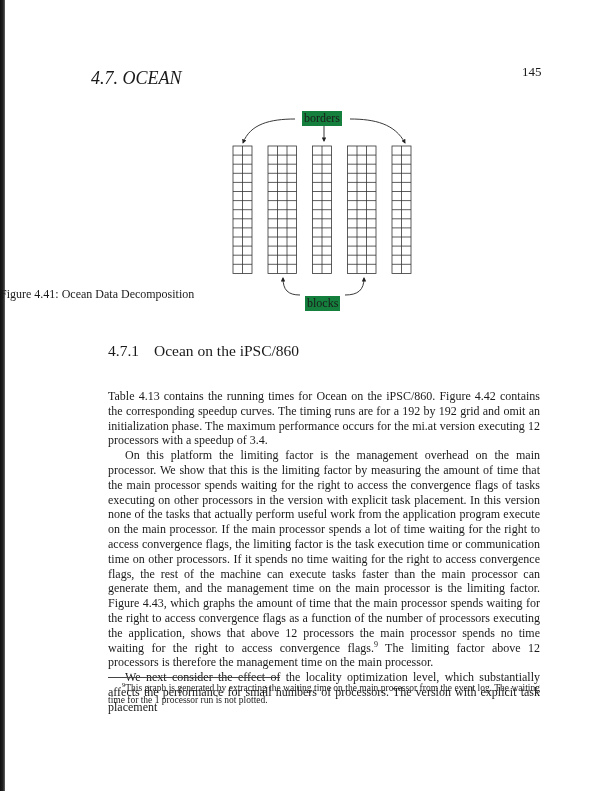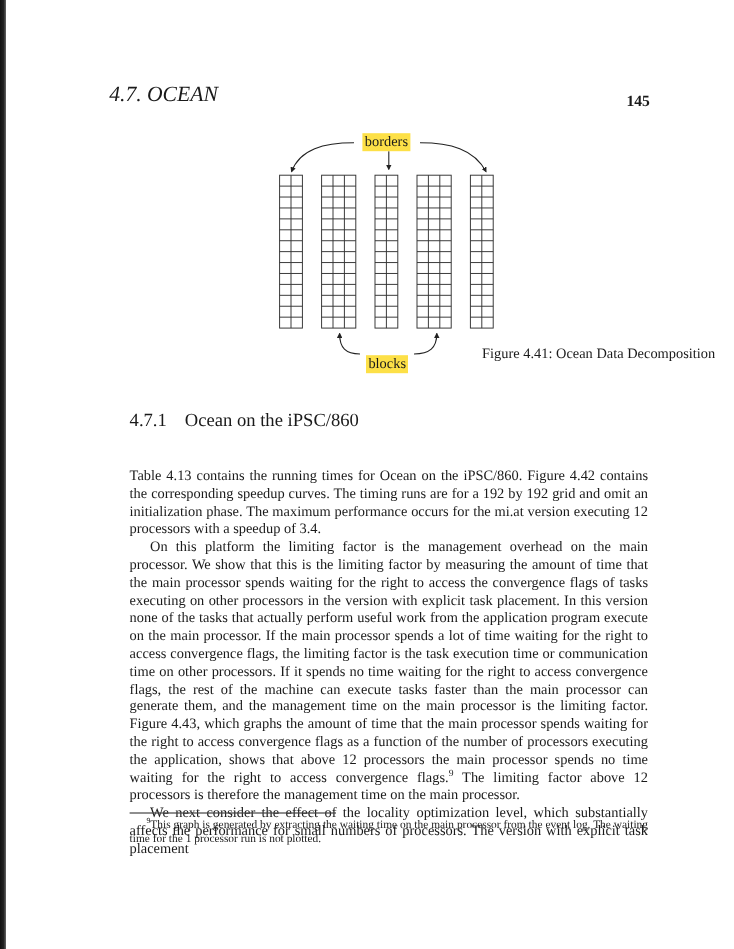--- a/index.html
+++ b/index.html
@@ -9,30 +9,30 @@
     font-family: "Liberation Serif", "DejaVu Serif", serif;
   }
   .scan-edge {
     position: absolute; left: 0; top: 0; width: 5px; height: 791px;
     background: linear-gradient(to right, #111 0, #222 3px, #666 5px);
   }
   .running-head {
     position: absolute; left: 91px; top: 68px; font-size: 18px; font-style: italic;
   }
   .page-number {
-    position: absolute; left: 522px; top: 76px; font-size: 13px; font-weight: bold;
+    position: absolute; left: 522px; top: 64px; font-size: 13px;
   }
   .figure {
     position: absolute; left: 200px; top: 100px; width: 230px; height: 200px;
   }
   .fig-label {
-    position: absolute; font-size: 12px; background: #fde047; padding: 0 2px;
+    position: absolute; font-size: 12px; background: #15803d; padding: 0 2px;
   }
   .caption {
-    position: absolute; left: 0; width: 596px; top: 287px; text-align: right; font-size: 12px;
+    position: absolute; left: 0; width: 596px; top: 287px; text-align: left; font-size: 12px;
   }
   .section-heading {
     position: absolute; left: 108px; top: 342px; font-size: 15.5px; font-weight: normal;
   }
   .section-heading .num { display: inline-block; width: 46px; }
   .body-text {
     position: absolute; left: 108px; width: 432px; top: 369px;
     font-size: 12px; line-height: 14.8px; text-align: justify; margin-top: 20px;
   }
   .body-text p { margin: 0; }

